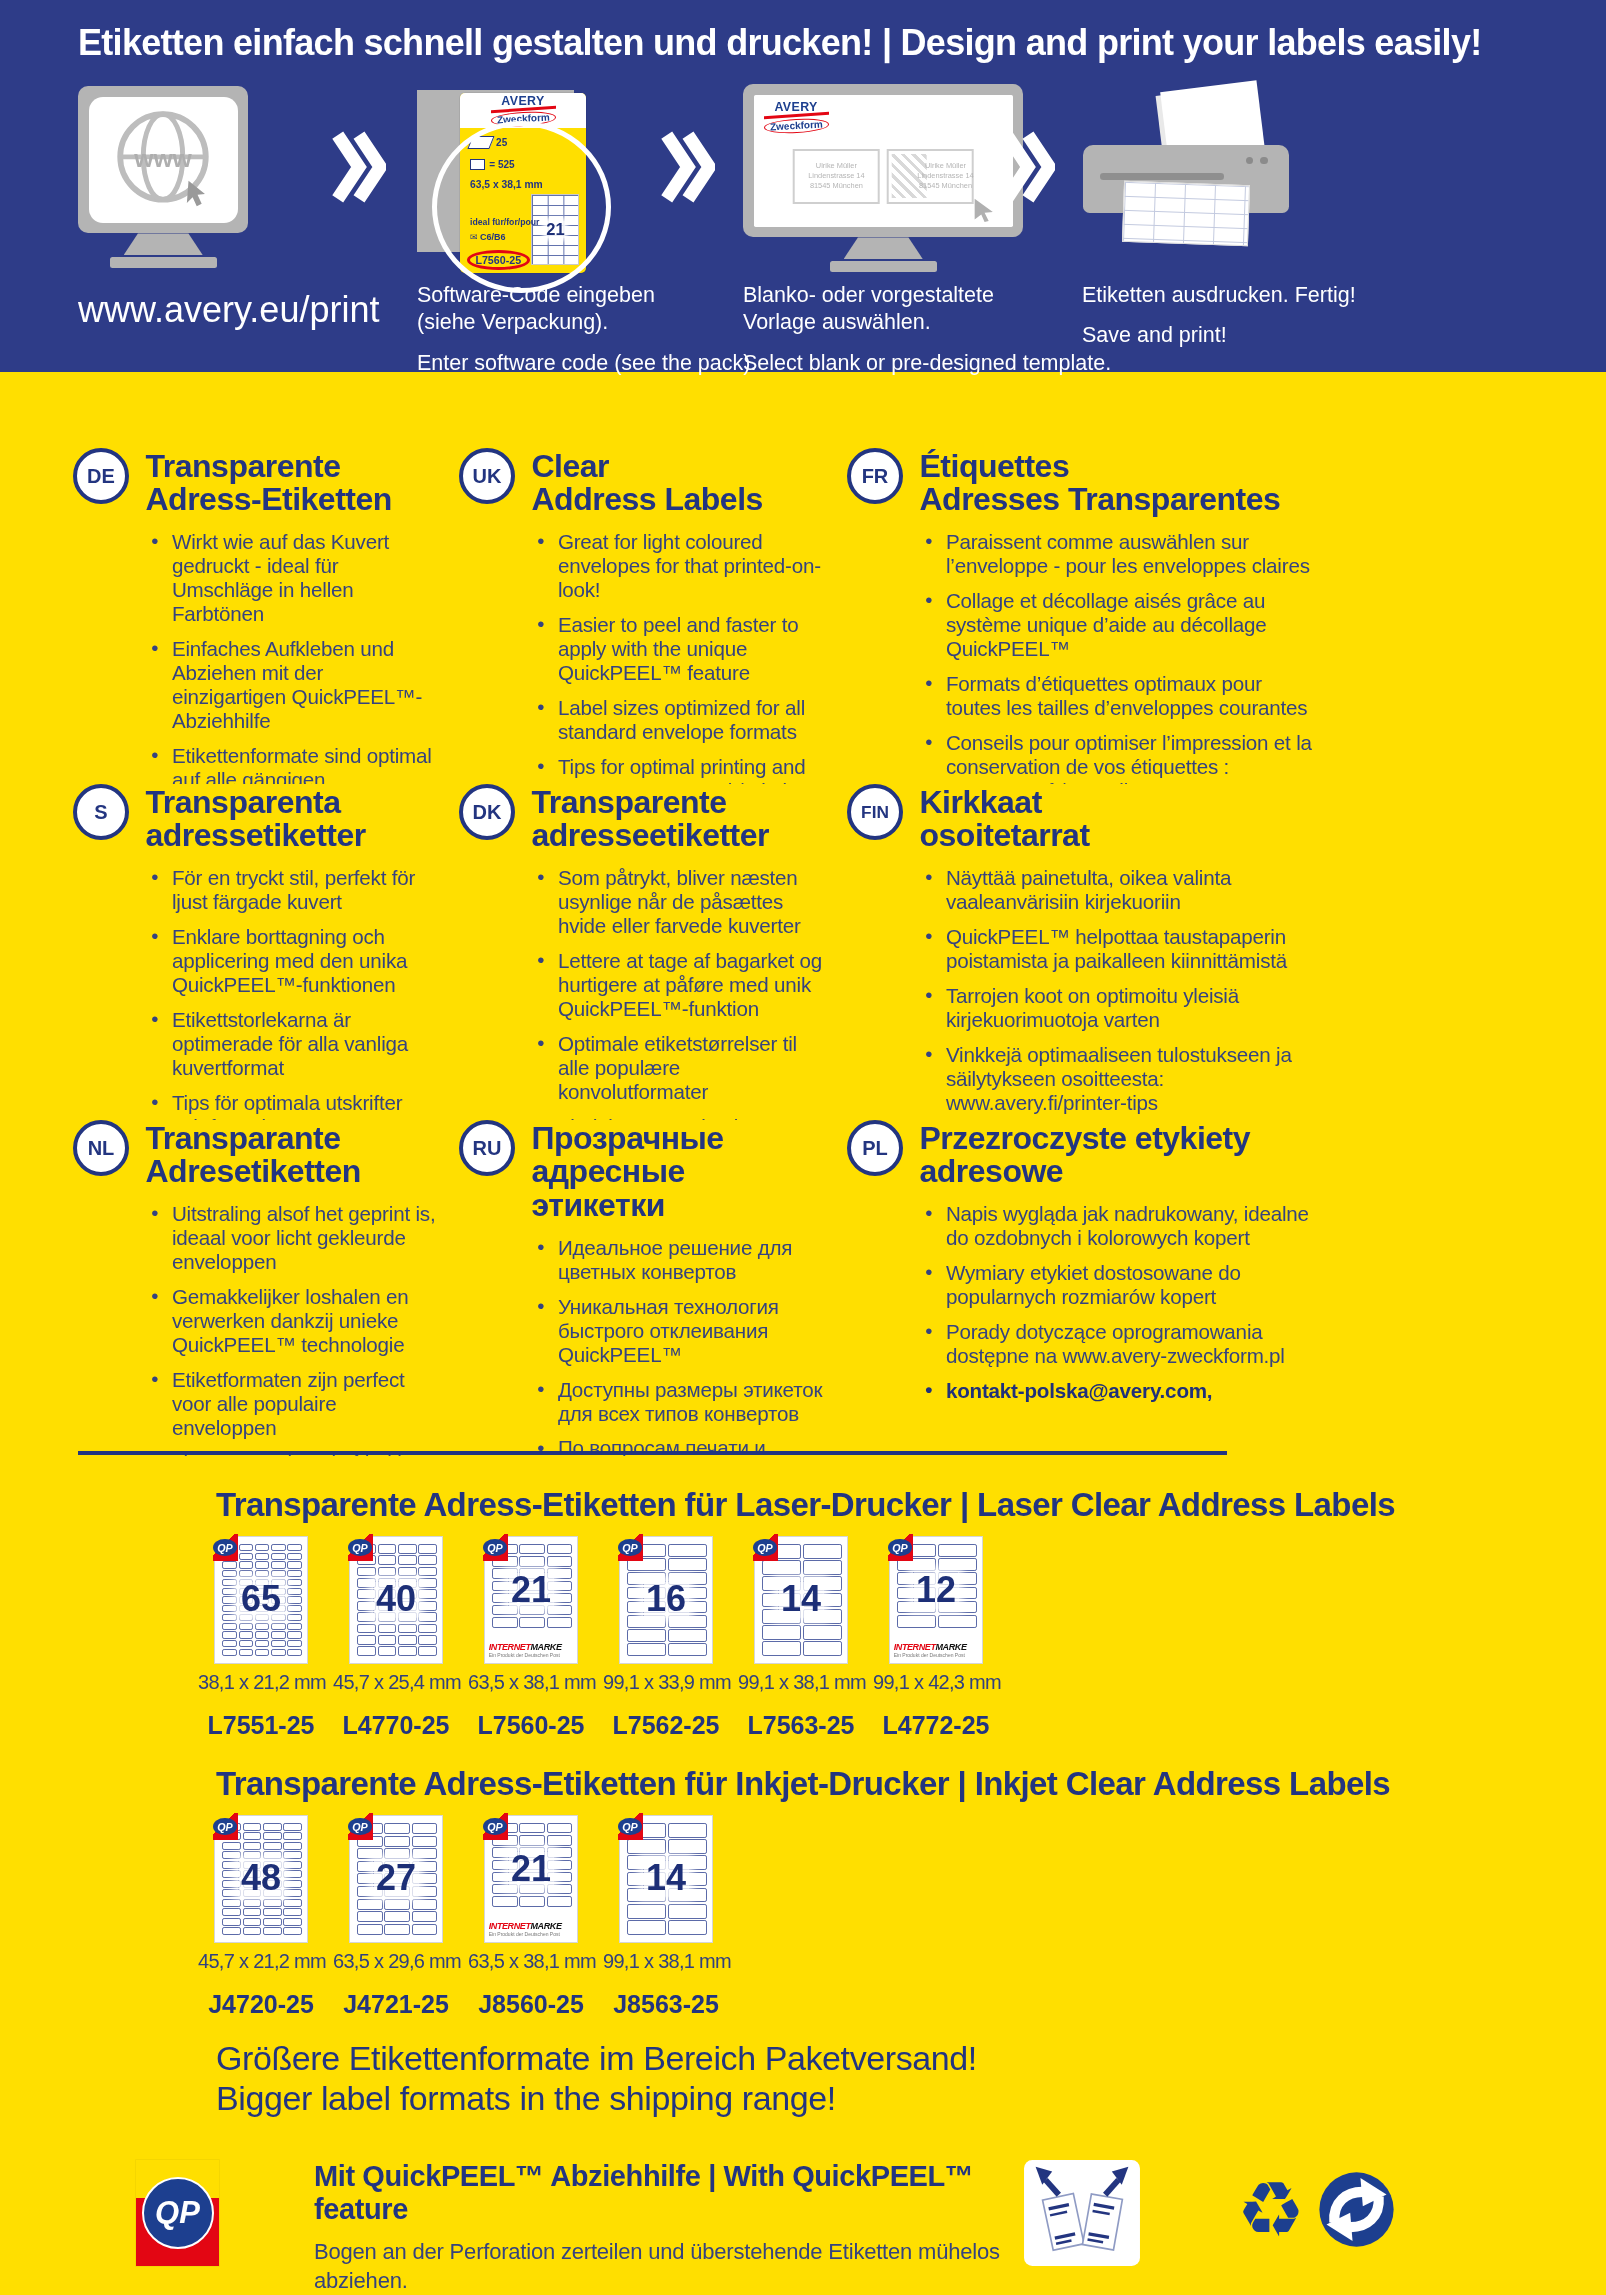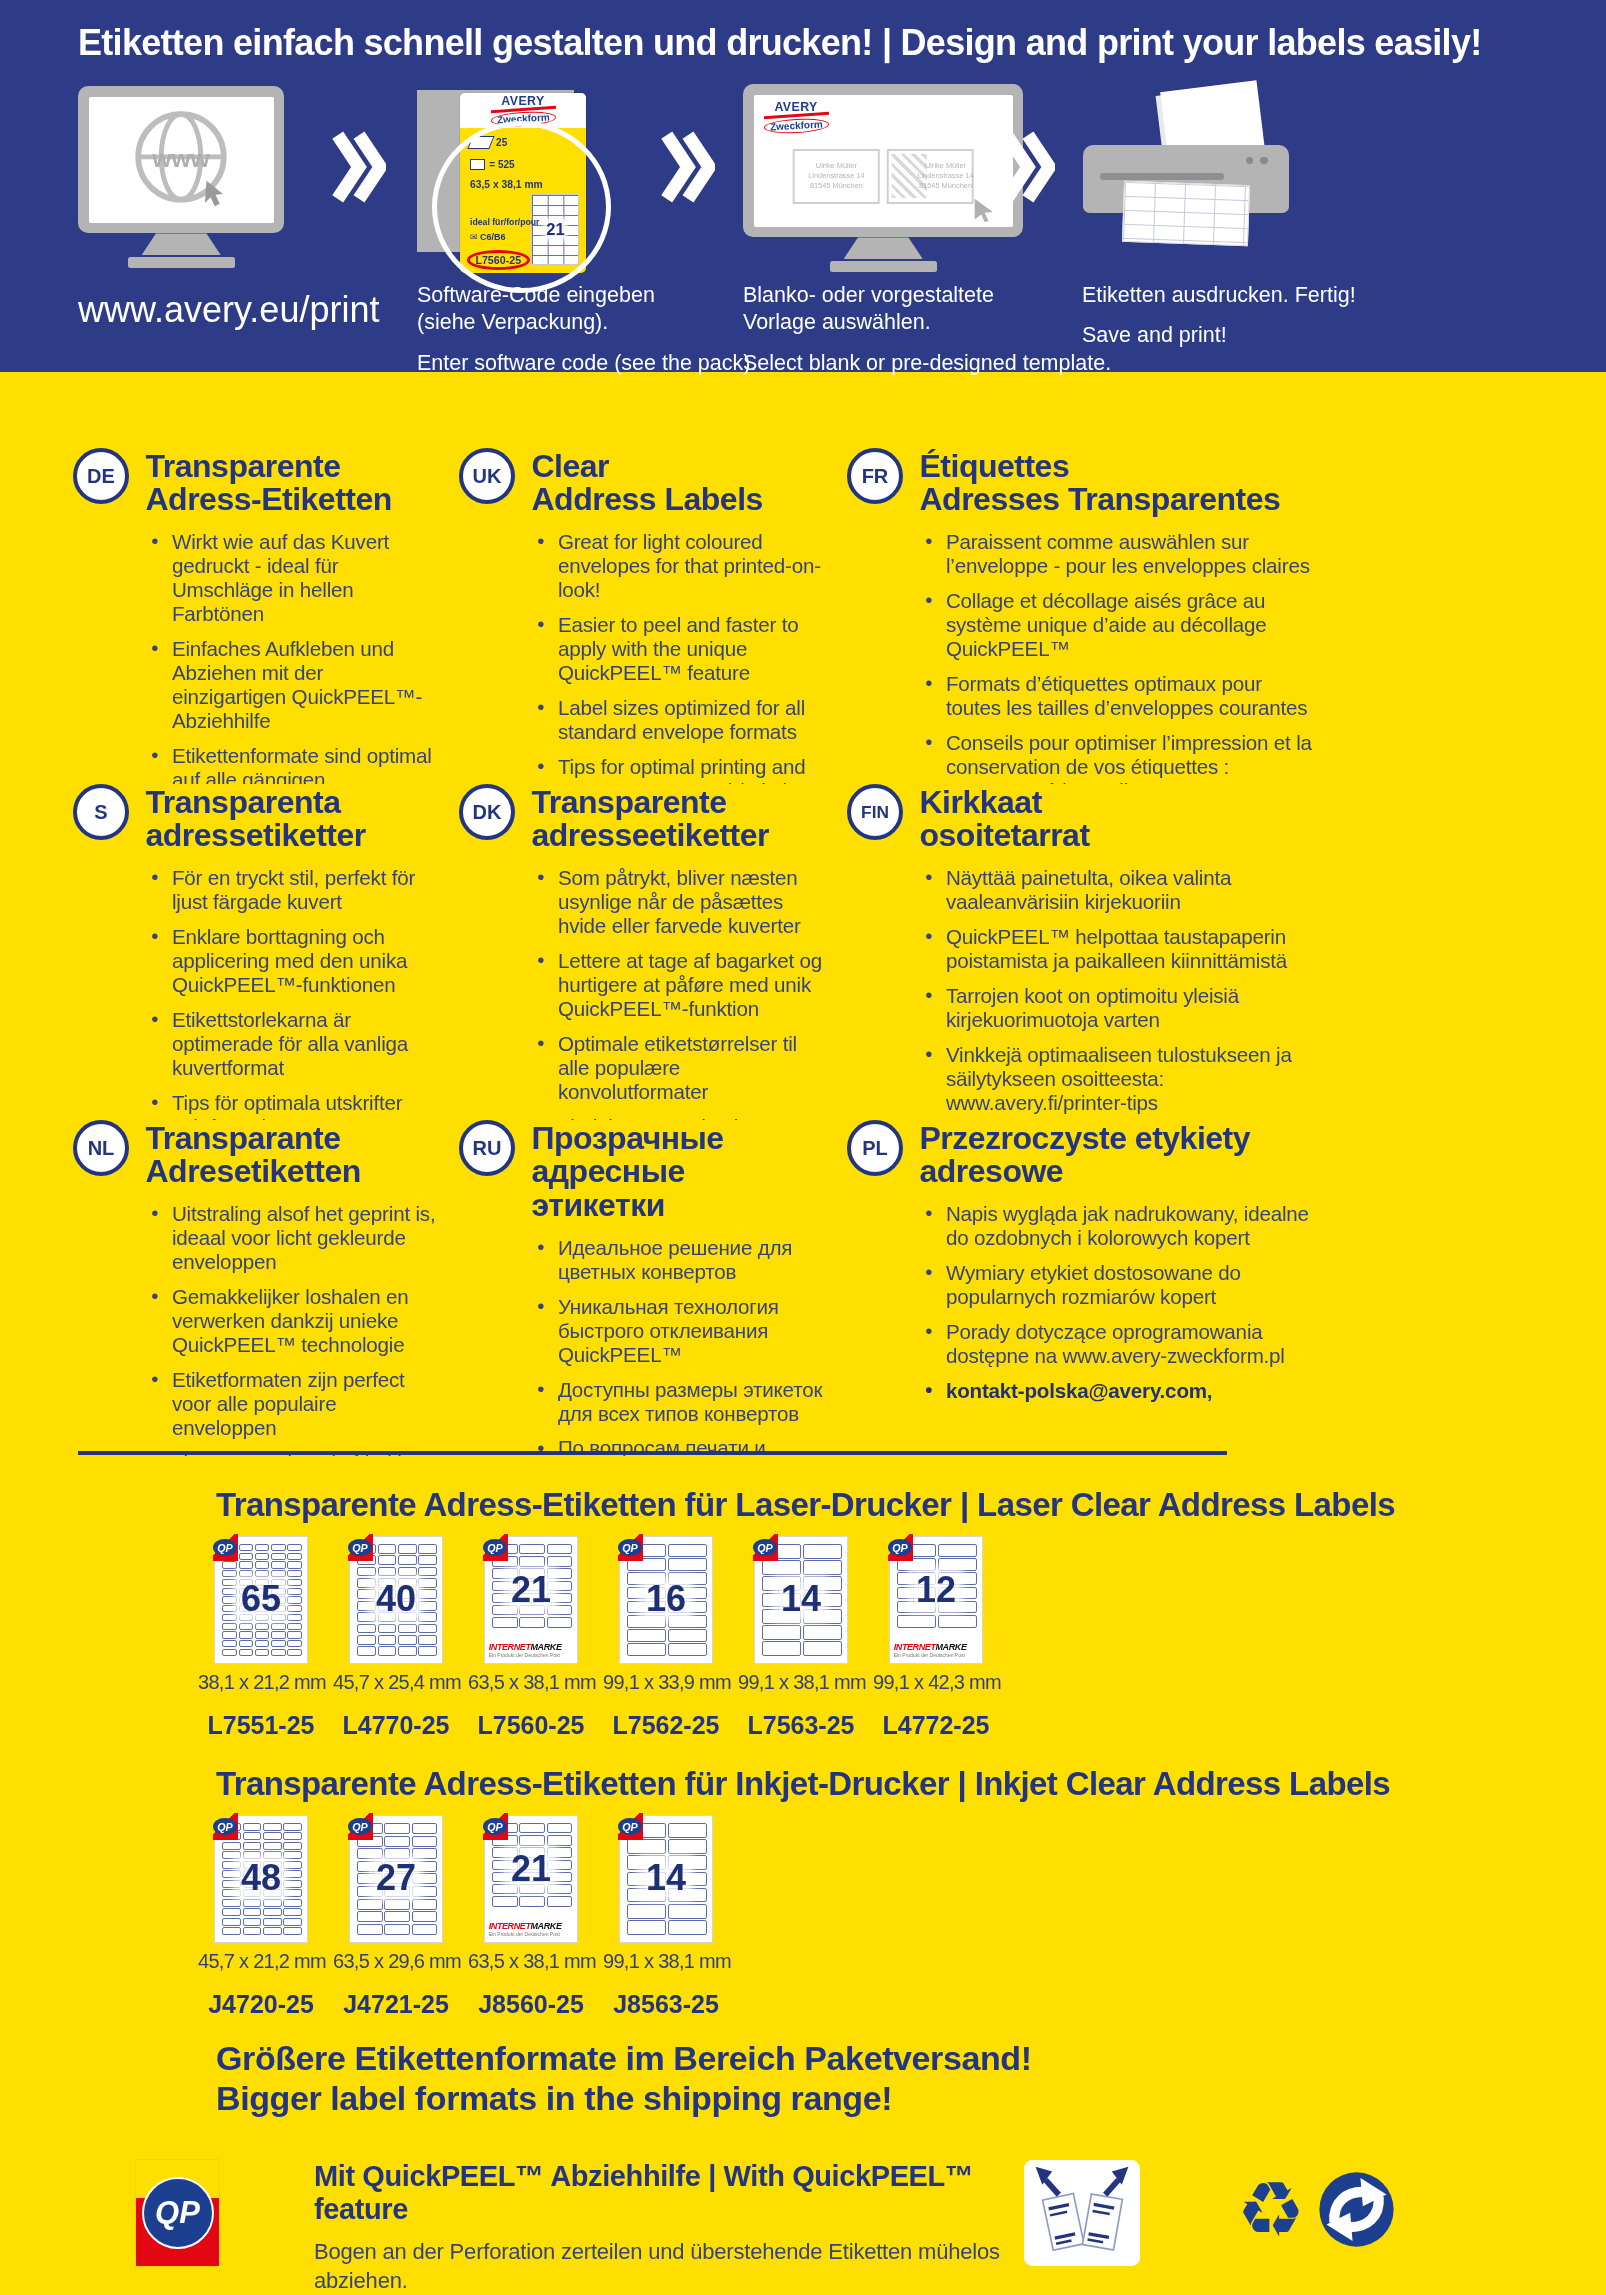--- a/index.html
+++ b/index.html
@@ -87,21 +87,21 @@
   .sheet.has-im .count{top:43%;}
   .qp-badge{position:absolute;left:-2.5px;top:-2.5px;width:25px;height:27px;background:linear-gradient(135deg,#ffdf00 42%,#e30613 42%);z-index:2;}
   .qp-badge i{position:absolute;left:0.8px;right:0.8px;top:5px;bottom:5px;background:#1d3f8f;border-radius:50%;color:#fff;font-weight:bold;font-style:italic;font-size:10.7px;display:flex;align-items:center;justify-content:center;}
   .im-strip{position:absolute;left:2px;right:3.3px;bottom:4.1px;background:#fff;text-align:left;padding:1.7px 1.7px 0.8px;line-height:1;}
   .im-strip .im1{color:#e30613;font-style:italic;font-weight:bold;font-size:9px;letter-spacing:-0.4px;}
   .im-strip .im2{color:#111;font-style:italic;font-weight:bold;font-size:9px;letter-spacing:-0.4px;}
   .im-strip .ims{display:block;font-size:5px;color:#777;margin-top:0.8px;}
   .size{margin-top:7.4px;font-size:20px;color:#31407f;letter-spacing:-0.7px;white-space:nowrap;}
   .code{margin-top:17px;font-size:25px;font-weight:bold;color:#233580;}
 
-  .shipping{margin:0;padding:20px 0 0 216px;font-size:34px;font-weight:bold;color:#233580;line-height:1.17;letter-spacing:-0.4px;}
+  .shipping{margin:0;padding:20px 0 0 216px;font-size:34px;font-weight:normal;color:#233580;line-height:1.17;letter-spacing:-0.4px;}
 
   .quickpeel{display:flex;align-items:flex-start;margin:41px 0 0 136px;width:1004px;}
   .qp-logo{position:relative;width:83px;height:106px;background:linear-gradient(180deg,#ffdf00 0 36%,#e30613 36%);flex-shrink:0;box-shadow:0 0 0 0.8px rgba(0,0,0,.05);}
   .qp-logo b{position:absolute;left:50%;top:50%;transform:translate(-50%,-50%);width:68px;height:68px;background:#1d3f8f;border:2.5px solid #fff;border-radius:50%;color:#fff;font-style:italic;font-weight:bold;font-size:31px;display:flex;align-items:center;justify-content:center;}
   .qp-main{margin-left:95px;}
   .qp-title{font-size:29px;font-weight:bold;color:#233580;margin-bottom:11.6px;letter-spacing:-0.4px;}
   .qp-line{font-size:22px;color:#36437f;line-height:1.32;letter-spacing:-0.2px;}
   .peel{margin-left:auto;flex-shrink:0;}
 
   .eco{position:absolute;left:1237px;top:2170px;display:flex;gap:11.6px;align-items:center;}
@@ -110,21 +110,21 @@
 </head>
 <body>
 
 <div class="page">
 
   <header class="hdr">
     <div class="hd-title">Etiketten einfach schnell gestalten und drucken! | Design and print your labels easily!</div>
 
     <div class="monitor" style="left:78px;top:86px;">
       <div class="m-frame">
-        <div class="m-screen" style="width:185px;height:126px;">
+        <div class="m-screen" style="width:149px;height:126px;border-radius:14px;">
           <div class="globe-wrap">
             <svg width="107" height="107" viewBox="0 0 130 130">
               <circle cx="65" cy="63" r="52" fill="none" stroke="#bdbdbd" stroke-width="7"></circle>
               <ellipse cx="65" cy="63" rx="24" ry="52" fill="none" stroke="#bdbdbd" stroke-width="6"></ellipse>
               <line x1="13" y1="63" x2="117" y2="63" stroke="#bdbdbd" stroke-width="6"></line>
               <text x="65" y="75" text-anchor="middle" font-size="30" font-weight="bold" fill="#aeaeae" font-family="Liberation Sans,sans-serif">www</text>
               <path d="M96 92 L116 108 L107 109 L112 120 L106 123 L101 112 L94 119 Z" fill="#9a9a9a"></path>
             </svg>
           </div>
         </div>

